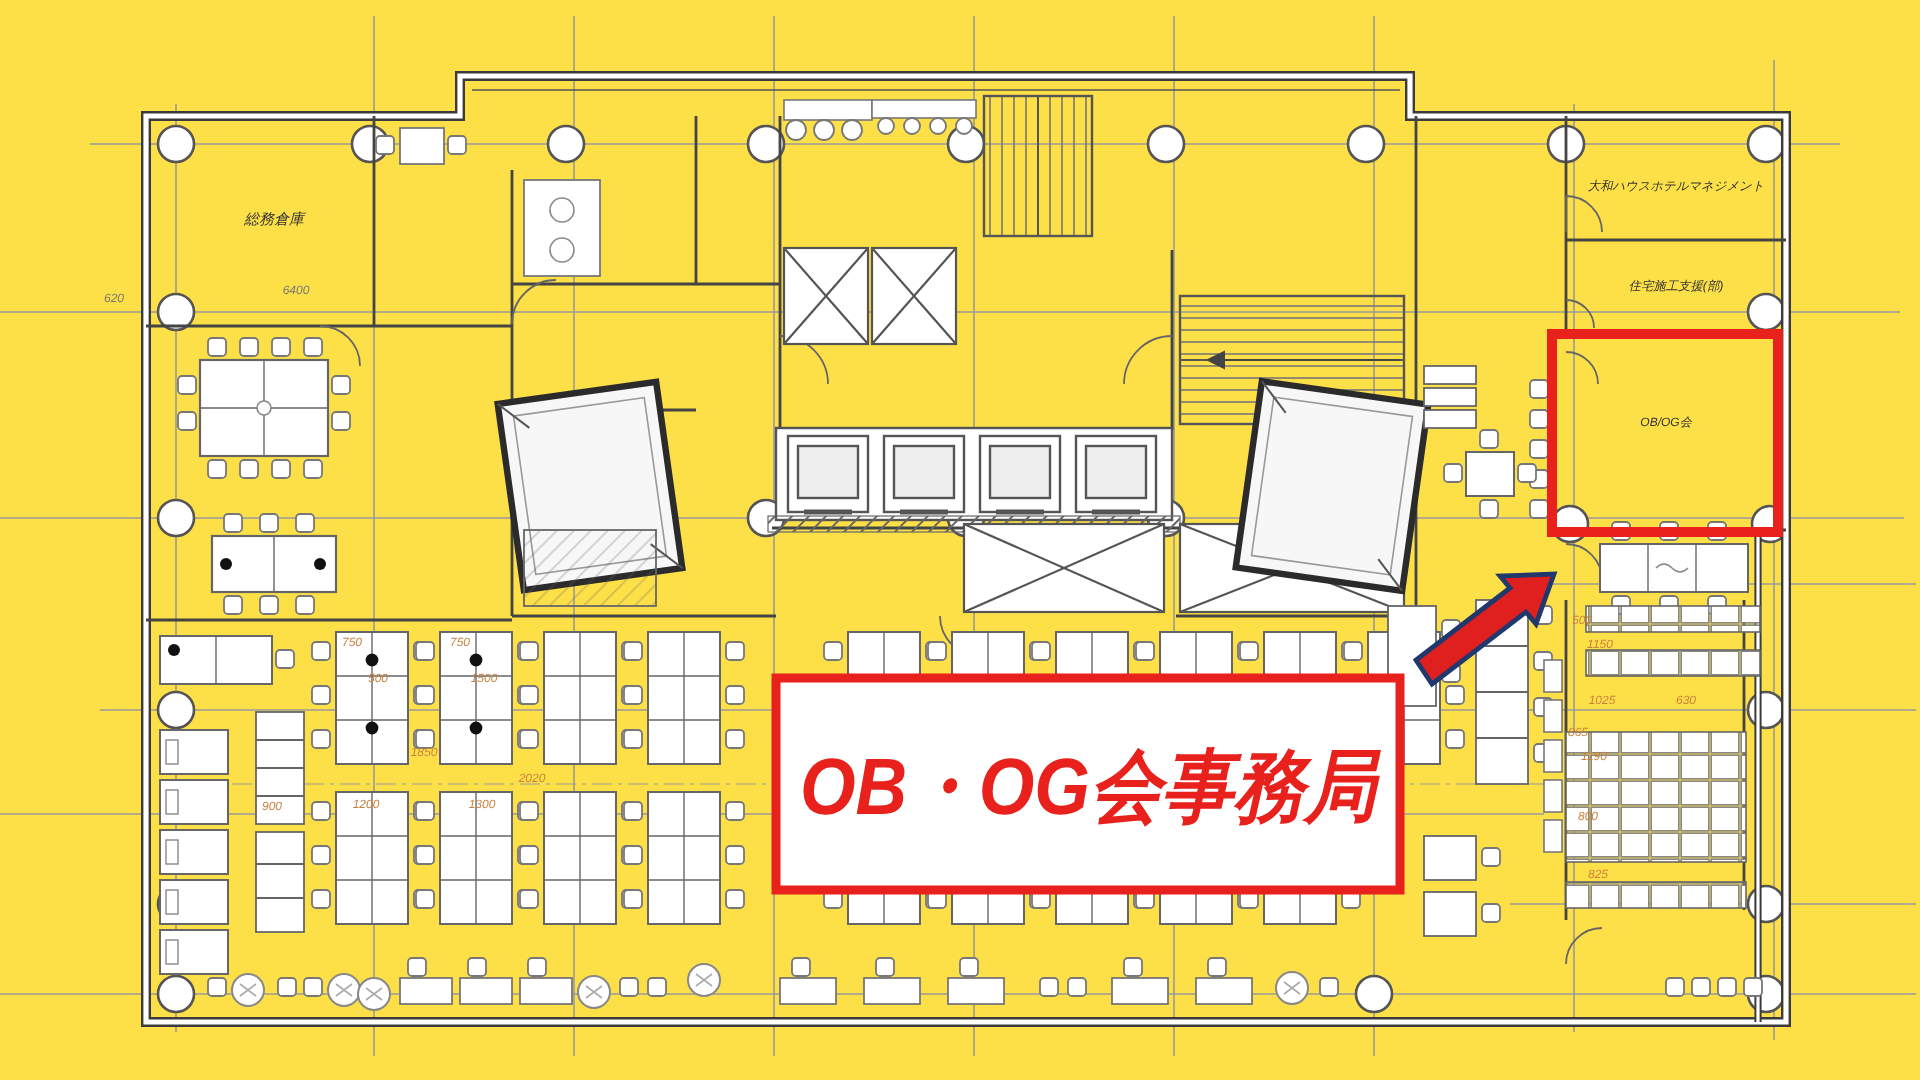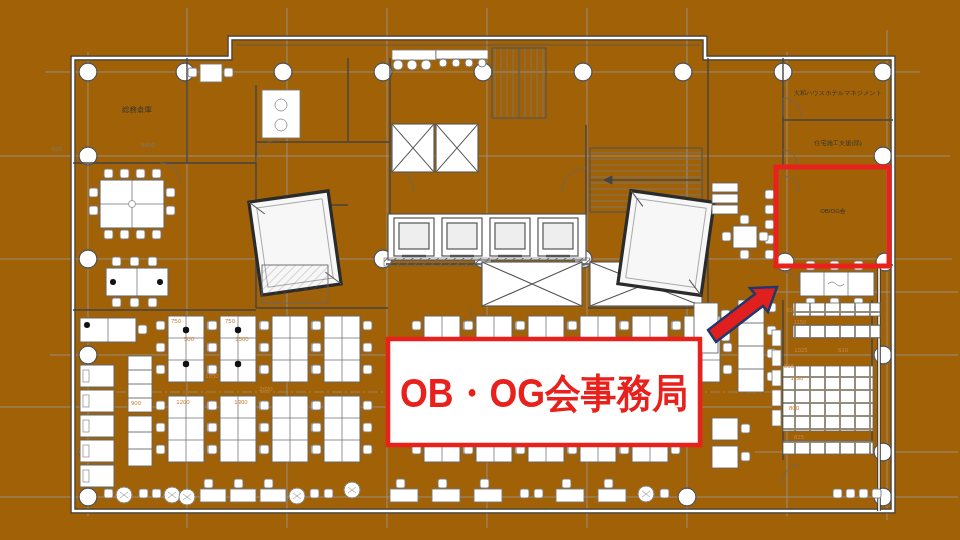--- a/index.html
+++ b/index.html
@@ -1,16 +1,16 @@
 <!DOCTYPE html>
 <html><head>
 <meta charset="utf-8">
 <style>
   html,body{margin:0;padding:0;background:#ffffff;}
-  .stage{position:relative;width:960px;height:540px;background:#a16207;overflow:hidden;}
+  .stage{position:relative;width:960px;height:540px;background:#fde047;overflow:hidden;font-style:italic;}
   svg{display:block;}
   text{font-family:"Liberation Sans","DejaVu Sans",sans-serif;}
   .callout-text{font-weight:bold;}
 </style>
 </head>
 <body>
 
 <div class="stage">
 <svg width="960" height="540" viewBox="0 0 960 540">
 

